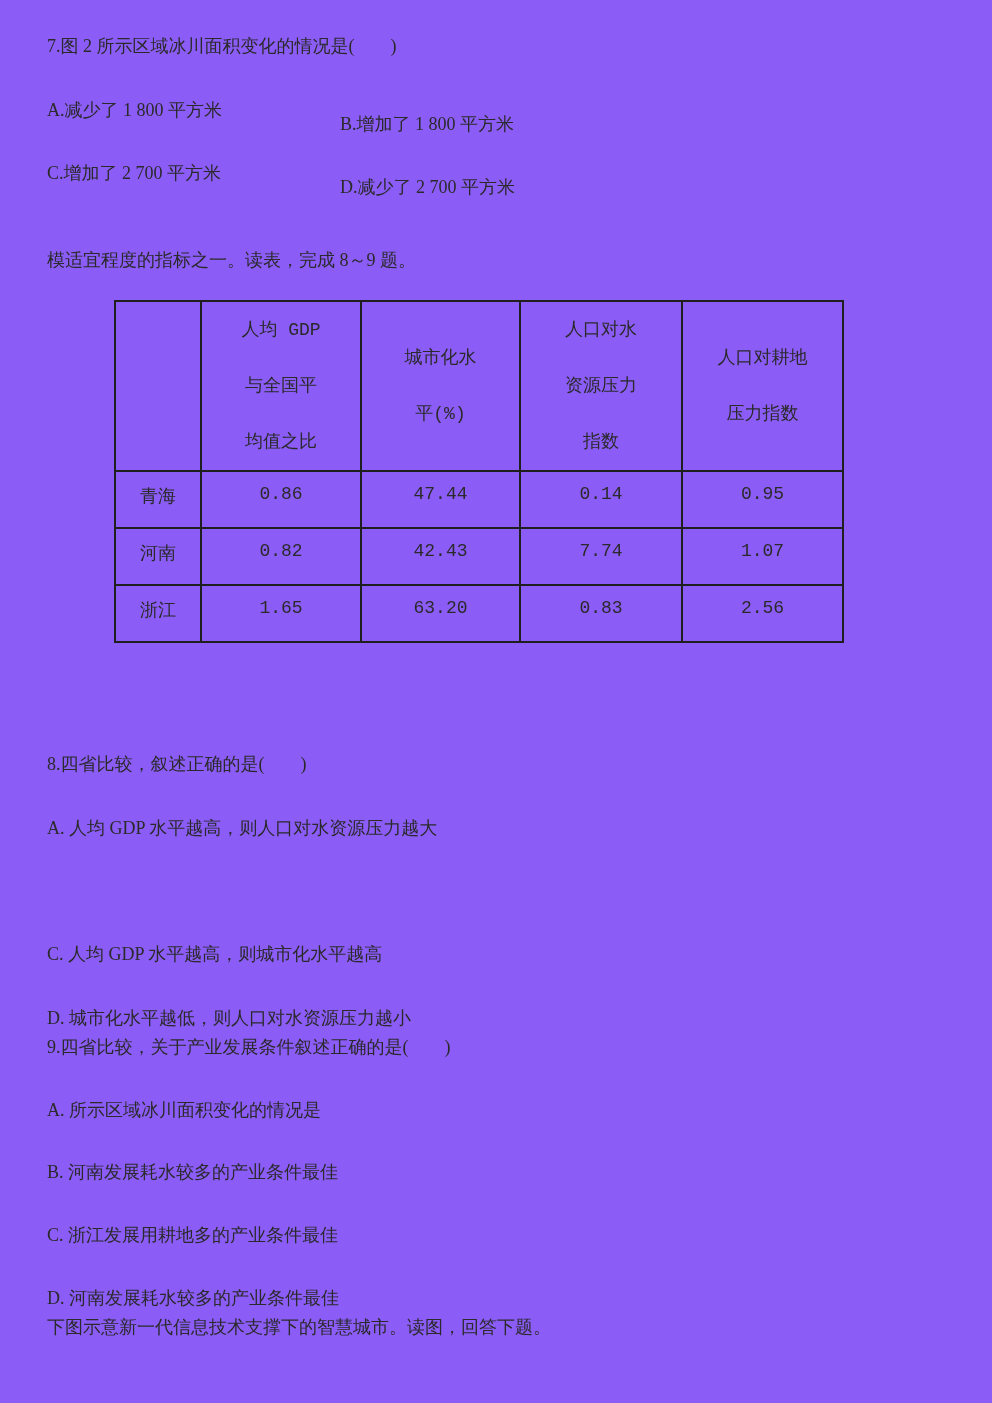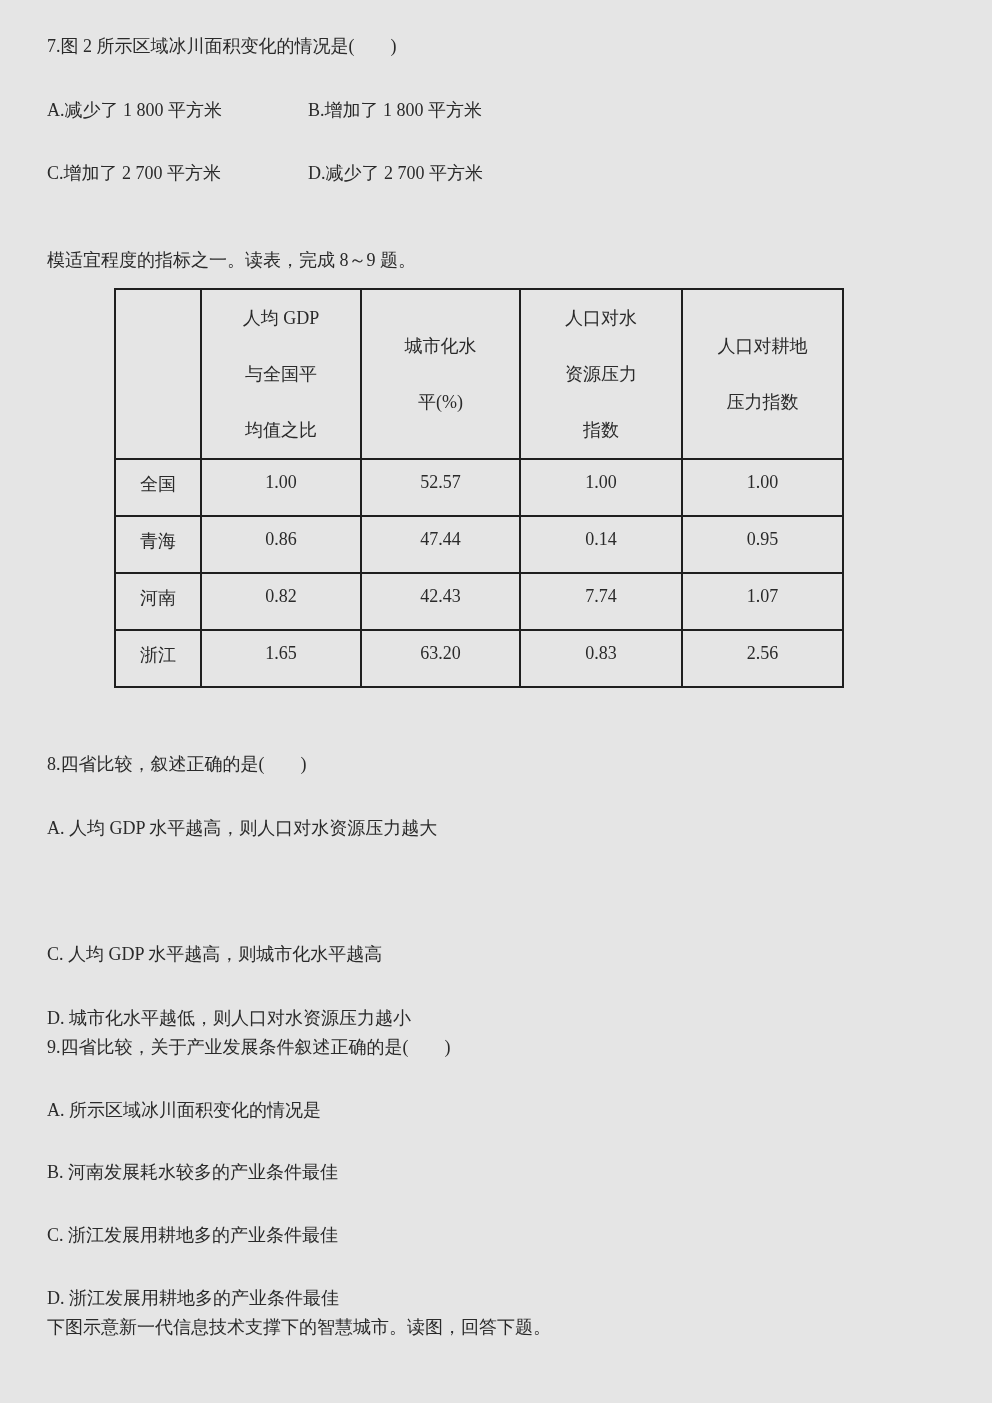--- a/index.html
+++ b/index.html
@@ -1,35 +1,36 @@
 <!DOCTYPE html>
 <html><head>
 <meta charset="utf-8">
 <style>
   html, body { margin: 0; padding: 0; background: #ffffff; }
   .doc {
     position: relative;
     width: 992px;
     height: 1403px;
-    background: #e5e5e5;
+    background: #8b5cf6;
     color: #2a2a2a;
     font-family: "Liberation Serif", "DejaVu Serif", serif;
     font-size: 18px;
   }
   .line {
     position: absolute;
     left: 47px;
     white-space: pre;
     line-height: 21px;
   }
-  .opt-b { left: 308px; }
+  .opt-b { left: 340px; margin-top: 14px; }
   .table-wrap {
     position: absolute;
     left: 114px;
-    top: 288px;
+    top: 300px;
+    font-family: Liberation Mono, monospace;
   }
   table.data {
     border-collapse: collapse;
     table-layout: fixed;
     width: 728px;
   }
   table.data th, table.data td {
     border: 2px solid #1f1f1f;
     text-align: center;
     font-weight: normal;
@@ -90,27 +91,20 @@
           <div class="hl">人口对水</div>
           <div class="hl">资源压力</div>
           <div class="hl">指数</div>
         </th>
         <th>
           <div class="hl">人口对耕地</div>
           <div class="hl">压力指数</div>
         </th>
       </tr>
       <tr>
-        <td>全国</td>
-        <td>1.00</td>
-        <td>52.57</td>
-        <td>1.00</td>
-        <td>1.00</td>
-      </tr>
-      <tr>
         <td>青海</td>
         <td>0.86</td>
         <td>47.44</td>
         <td>0.14</td>
         <td>0.95</td>
       </tr>
       <tr>
         <td>河南</td>
         <td>0.82</td>
         <td>42.43</td>
@@ -130,17 +124,17 @@
 
   <div class="line" style="top:754px">8.四省比较，叙述正确的是(　　)</div>
   <div class="line" style="top:818px">A. 人均 GDP 水平越高，则人口对水资源压力越大</div>
   <div class="line" style="top:944px">C. 人均 GDP 水平越高，则城市化水平越高</div>
   <div class="line" style="top:1008px">D. 城市化水平越低，则人口对水资源压力越小</div>
 
   <div class="line" style="top:1037px">9.四省比较，关于产业发展条件叙述正确的是(　　)</div>
   <div class="line" style="top:1100px">A. 所示区域冰川面积变化的情况是</div>
   <div class="line" style="top:1162px">B. 河南发展耗水较多的产业条件最佳</div>
   <div class="line" style="top:1225px">C. 浙江发展用耕地多的产业条件最佳</div>
-  <div class="line" style="top:1288px">D. 浙江发展用耕地多的产业条件最佳</div>
+  <div class="line" style="top:1288px">D. 河南发展耗水较多的产业条件最佳</div>
 
   <div class="line" style="top:1317px">下图示意新一代信息技术支撑下的智慧城市。读图，回答下题。</div>
 
 </div>
 
 </body></html>

